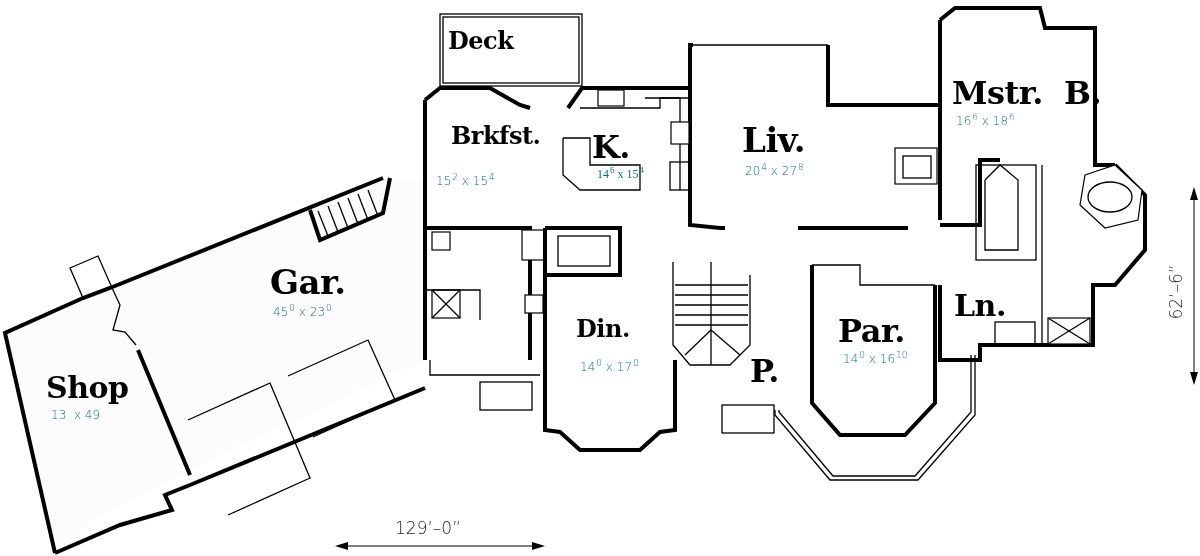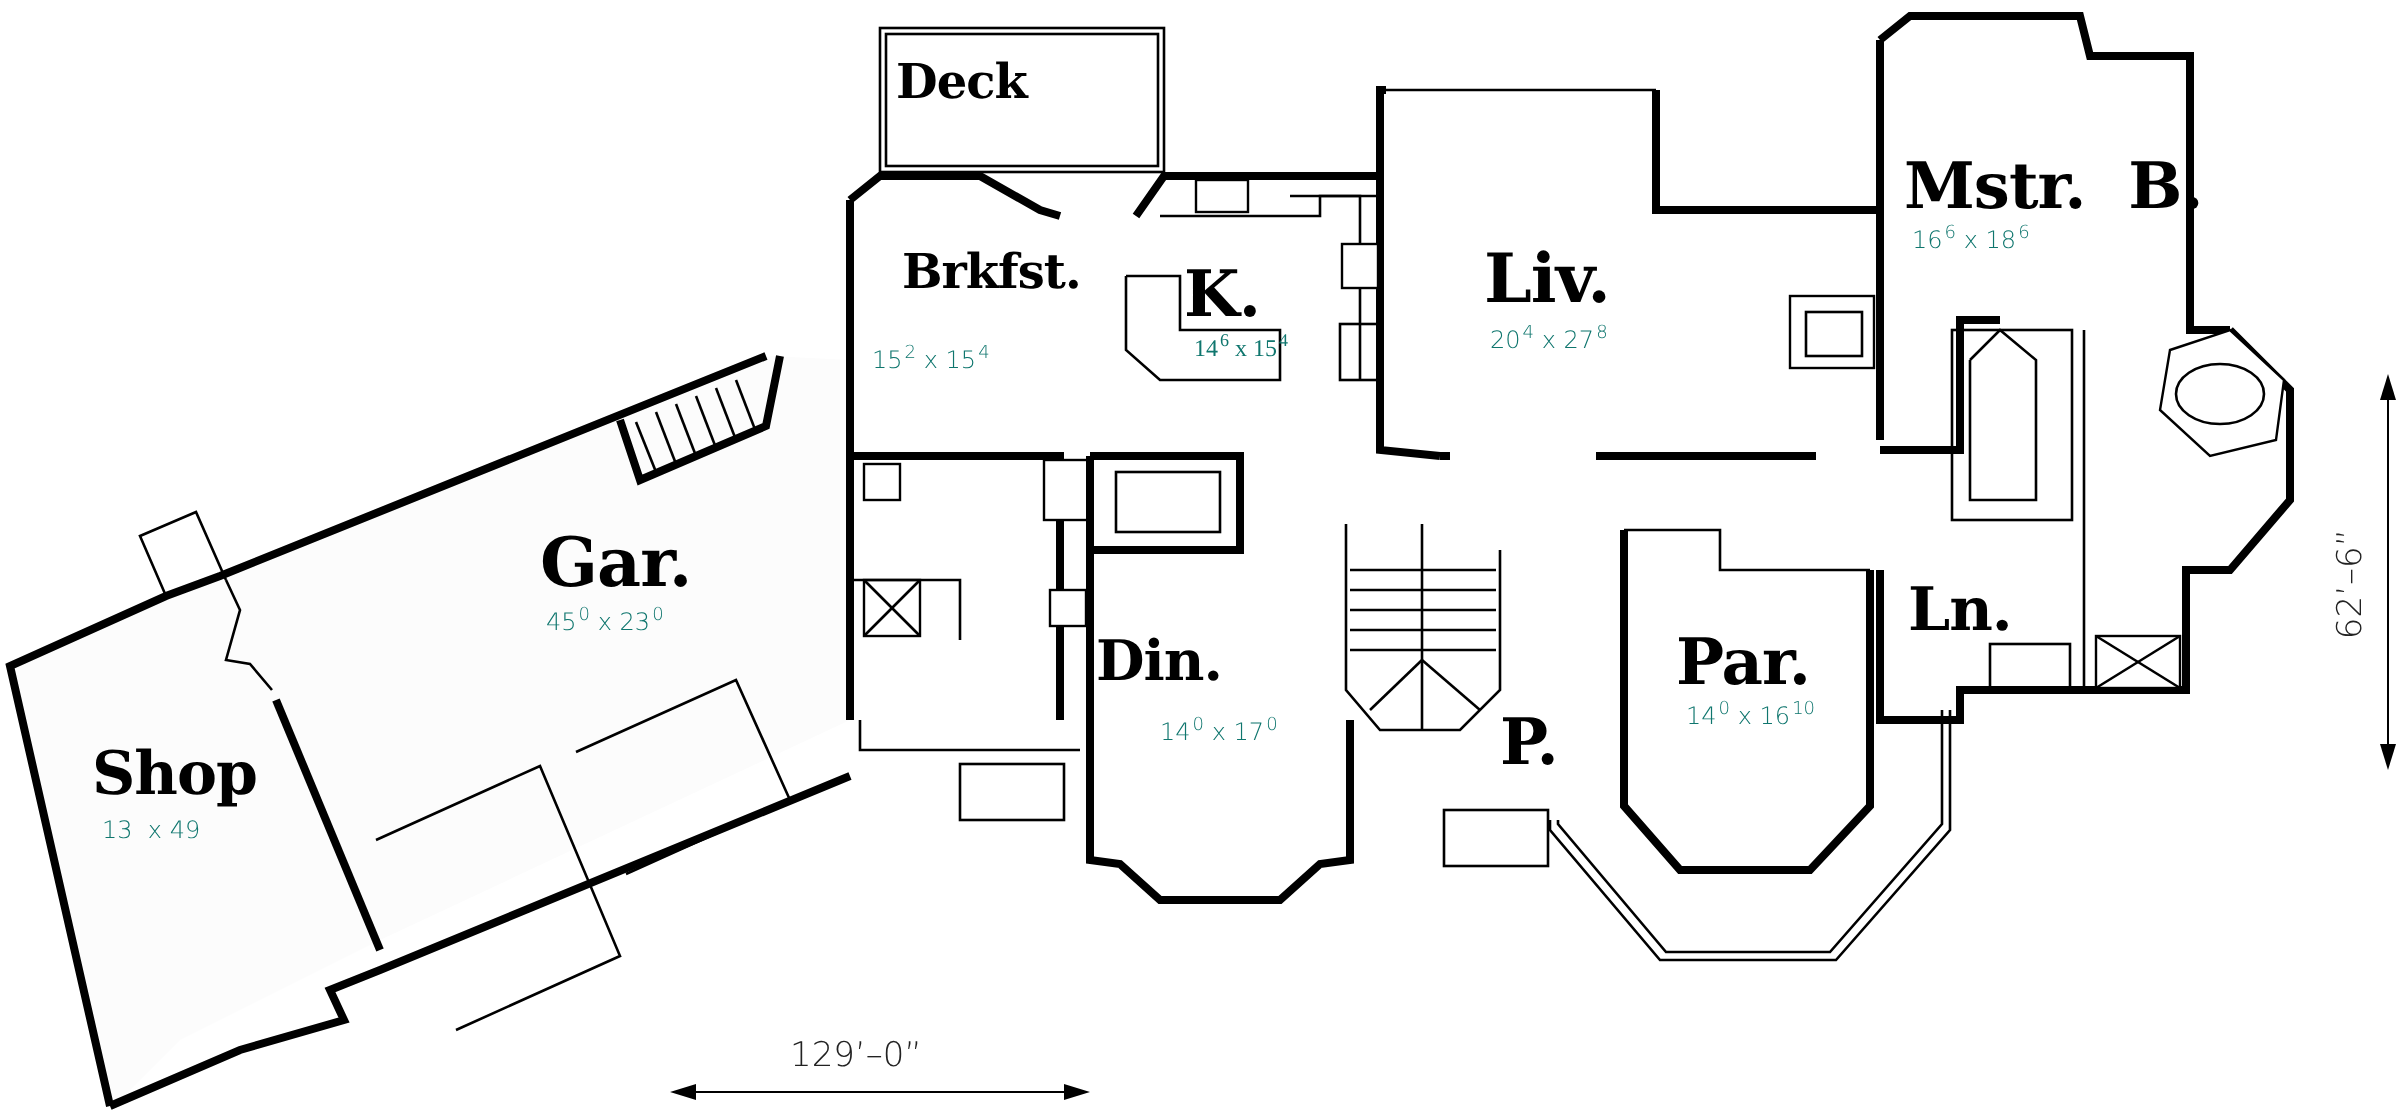--- a/index.html
+++ b/index.html
@@ -150,21 +150,21 @@
   <span>18</span><sup>6</sup>
 </div>
 
 <div class="room-label" style="left:270px;top:262px;font-size:34px;">Gar.</div>
 <div class="room-dim" style="left:273px;top:303px;">
   <span>45</span><sup>0</sup>
   <span>x</span>
   <span>23</span><sup>0</sup>
 </div>
 
-<div class="room-label" style="left:548px;top:314px;font-size:28px;">Din.</div>
+<div class="room-label" style="left:576px;top:314px;font-size:24px;">Din.</div>
 <div class="room-dim" style="left:580px;top:358px;">
   <span>14</span><sup>0</sup>
   <span>x</span>
   <span>17</span><sup>0</sup>
 </div>
 
 <div class="room-label" style="left:838px;top:312px;font-size:32px;">Par.</div>
 <div class="room-dim" style="left:843px;top:350px;">
   <span>14</span><sup>0</sup>
   <span>x</span>

